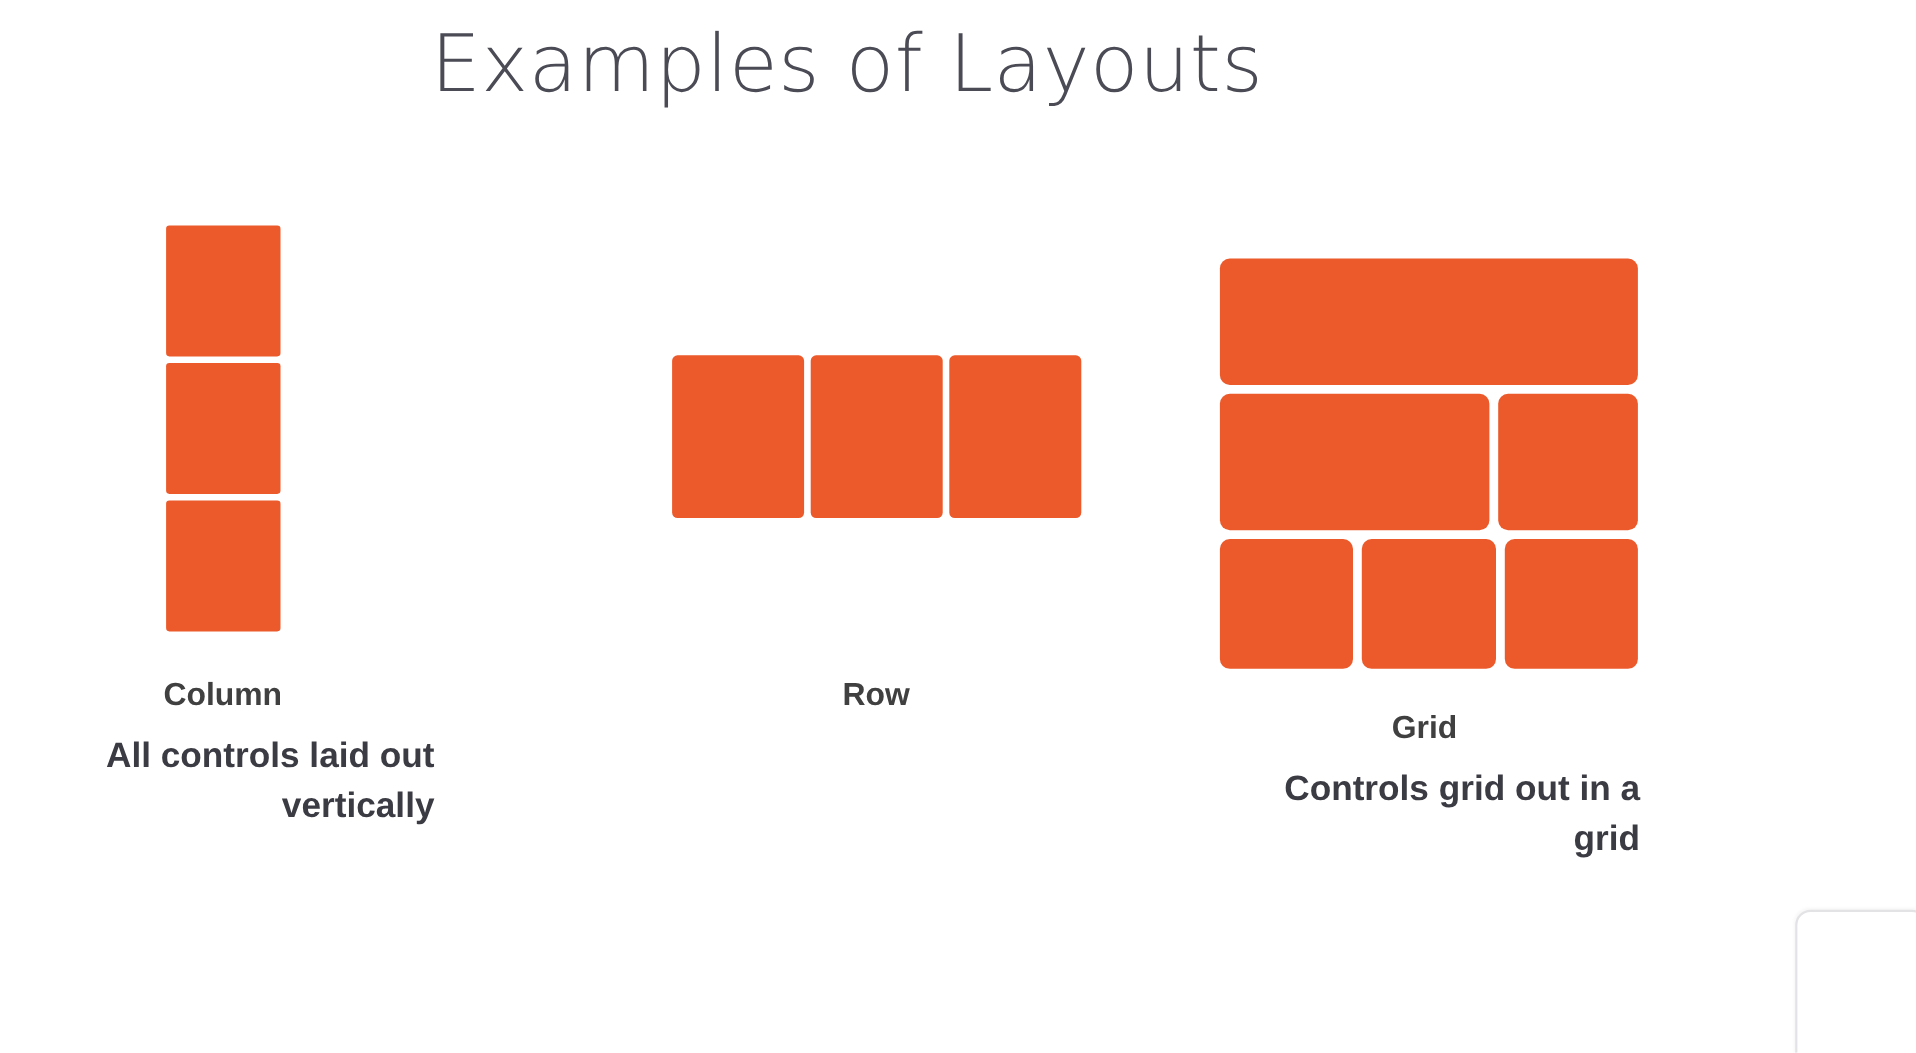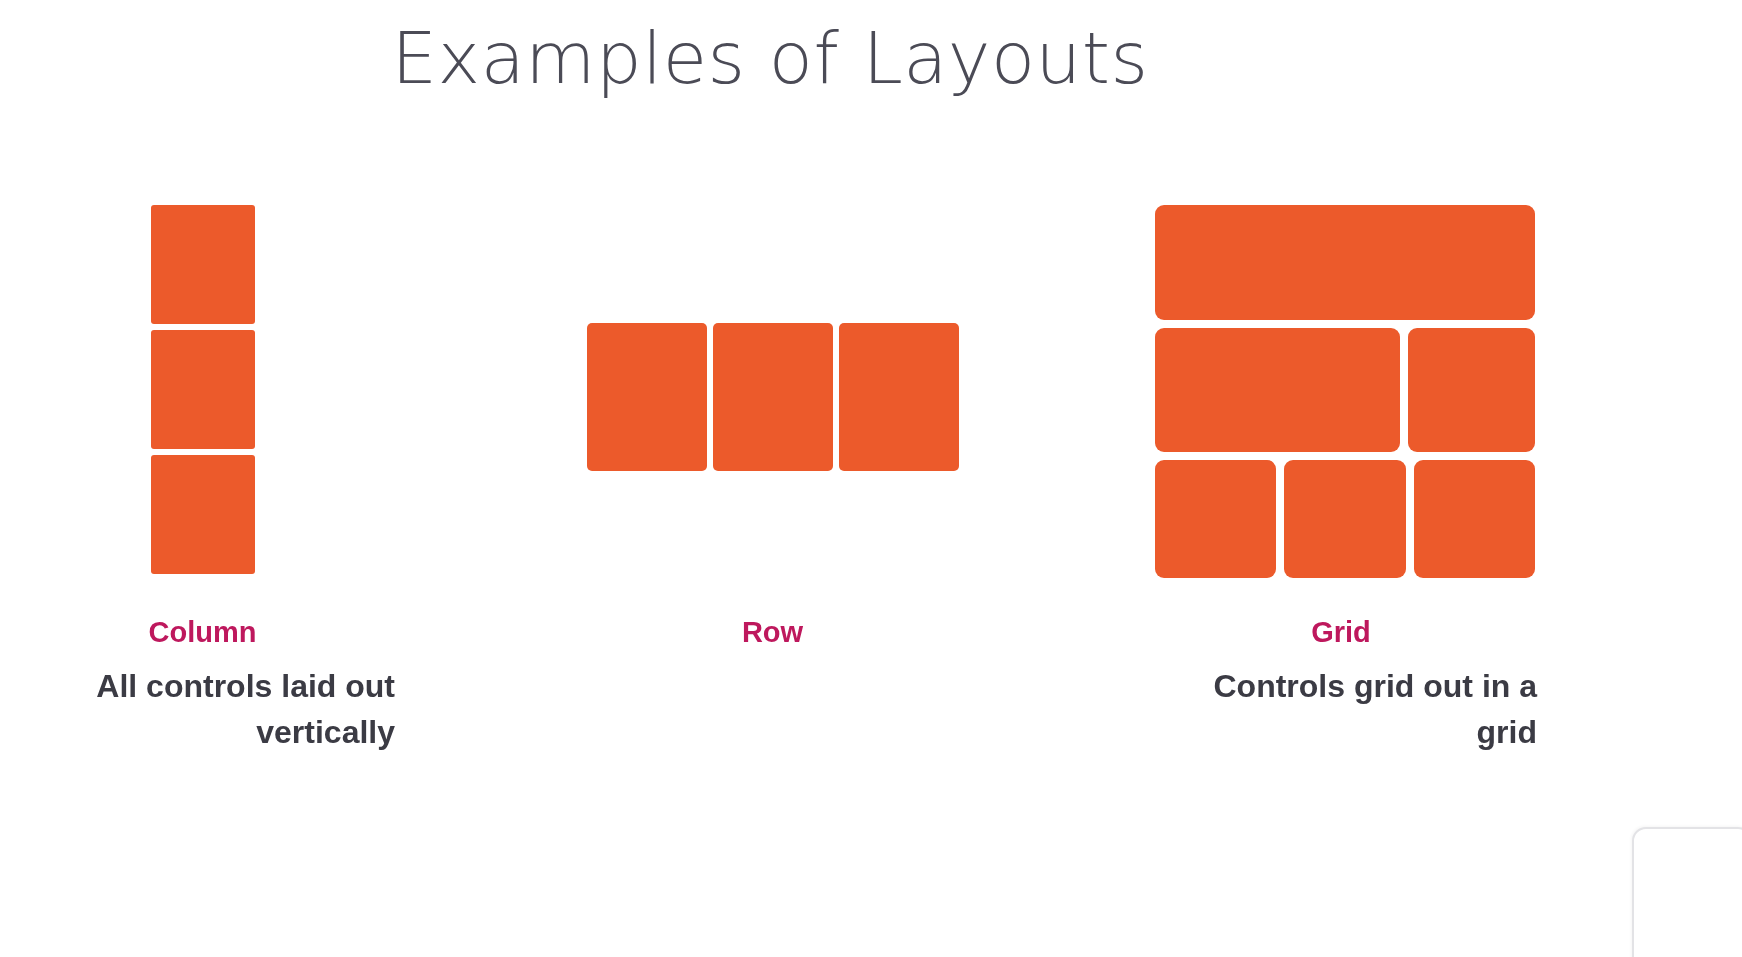--- a/index.html
+++ b/index.html
@@ -52,22 +52,22 @@
 
   .example {
     position: absolute;
     top: 0;
     display: flex;
     flex-direction: column;
     align-items: center;
   }
 
   .example-col   { left: 10px;   width: 385px; }
-  .example-row   { left: 580px;  width: 385px; }
-  .example-grid  { left: 1145px; width: 392px; }
+  .example-row   { left: 604px;  width: 385px; }
+  .example-grid  { left: 1099px; width: 392px; margin-top: 30px; }
 
   .figure {
     height: 390px;
     display: flex;
     align-items: flex-start;
     justify-content: center;
     width: 100%;
   }
 
   
@@ -124,21 +124,21 @@
   .g-narrow { width: 127px; height: 124px; }
   .g-third  { width: 121.3px; height: 118px; }
 
   
   .caption-title {
     margin-top: 22px;
     font-family: "Liberation Sans", sans-serif;
     font-weight: bold;
     font-size: 29px;
     line-height: 1.1;
-    color: #be185d;
+    color: #404040;
     text-align: center;
   }
 
   .caption-text {
     margin-top: 14px;
     font-family: "Liberation Sans", sans-serif;
     font-weight: bold;
     font-size: 32px;
     line-height: 1.45;
     color: #3b3b44;

